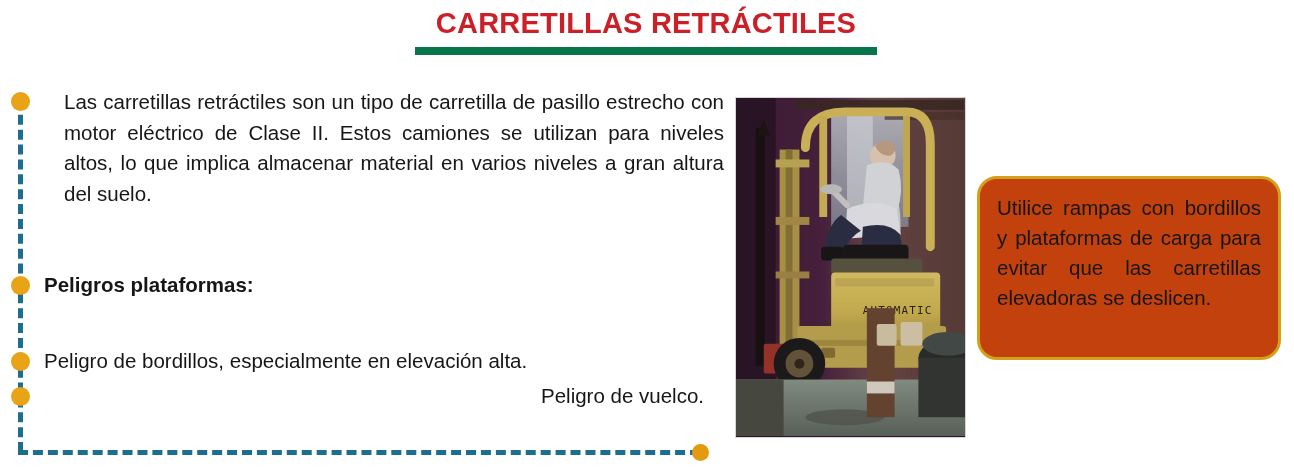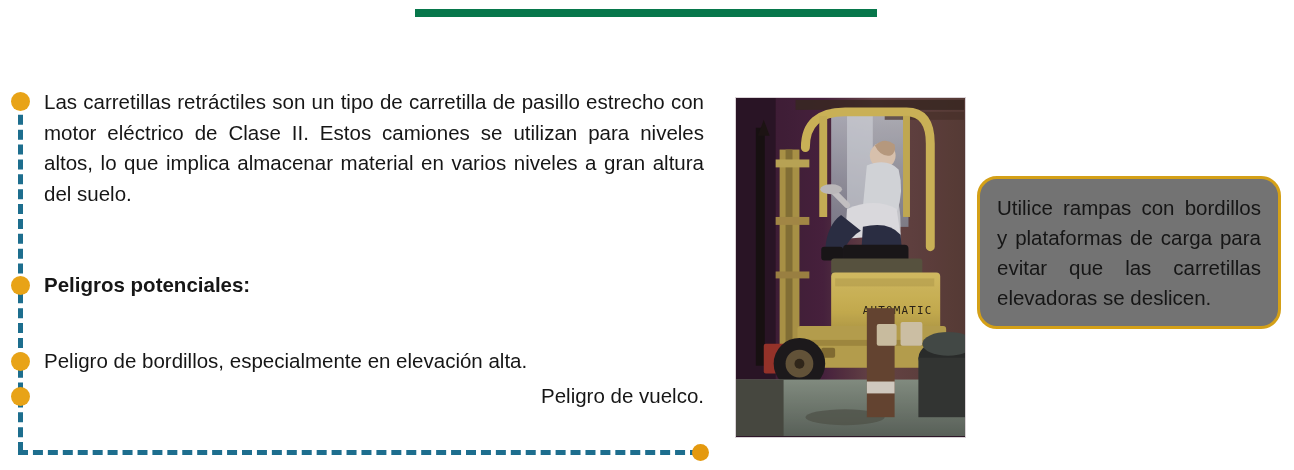--- a/index.html
+++ b/index.html
@@ -94,21 +94,21 @@
     width: 660px;
     font-size: 20.5px;
     line-height: 30.5px;
     color: #161616;
   }
   .justify { text-align: justify; text-align-last: left; }
   .bold { font-weight: bold; }
 
   #row-intro    { top: 0px; }
   #row-intro .bullet-dot { top: 4px; }
-  #row-intro .bullet-text { top: -1px; }
+  #row-intro .bullet-text { top: -1px; margin-left: 20px; }
 
   #row-hazards-heading { top: 184px; }
   #row-hazards-heading .bullet-dot { top: 4px; }
   #row-hazards-heading .bullet-text { top: -2px; }
 
   #row-hazard-1 { top: 260px; }
   #row-hazard-1 .bullet-dot { top: 4px; }
   #row-hazard-1 .bullet-text { top: -2px; }
 
   #row-hazard-2 { top: 295px; }
@@ -131,56 +131,57 @@
     position: absolute;
     inset: 0;
   }
 
   
   #callout-box {
     position: absolute;
     left: 977px;
     top: 176px;
     width: 304px;
-    height: 153px;
+    height: 184px;
     box-sizing: border-box;
     border: 3px solid #d4a017;
     border-radius: 20px;
-    background: #737373;
+    background: #c2410c;
     padding: 14px 17px 10px 17px;
   }
   #callout-text {
     font-size: 20.5px;
     line-height: 30px;
     color: #161616;
     text-align: justify;
     text-align-last: left;
   }
 </style>
 </head>
 <body>
 
 <div id="title-block">
+  <div id="page-title">CARRETILLAS RETRÁCTILES</div>
   <div id="title-rule"></div>
 </div>
 
 <div id="content-column">
 
   <div id="connector-vertical"></div>
   <div id="connector-horizontal"></div>
   <div id="connector-end-dot"></div>
 
   <div class="bullet-row" id="row-intro">
     <span class="bullet-dot"></span>
     <div class="bullet-text justify">Las carretillas retráctiles son un tipo de carretilla de pasillo estrecho con motor eléctrico de Clase II. Estos camiones se utilizan para niveles altos, lo que implica almacenar material en varios niveles a gran altura del suelo.</div>
   </div>
 
   <div class="bullet-row" id="row-hazards-heading">
     <span class="bullet-dot"></span>
-    <div class="bullet-text bold">Peligros potenciales:</div>
+    <div class="bullet-text bold">Peligros plataformas:</div>
   </div>
 
   <div class="bullet-row" id="row-hazard-1">
     <span class="bullet-dot"></span>
     <div class="bullet-text">Peligro de bordillos, especialmente en elevación alta.</div>
   </div>
 
   <div class="bullet-row" id="row-hazard-2">
     <span class="bullet-dot"></span>
     <div class="bullet-text">Peligro de vuelco.</div>

